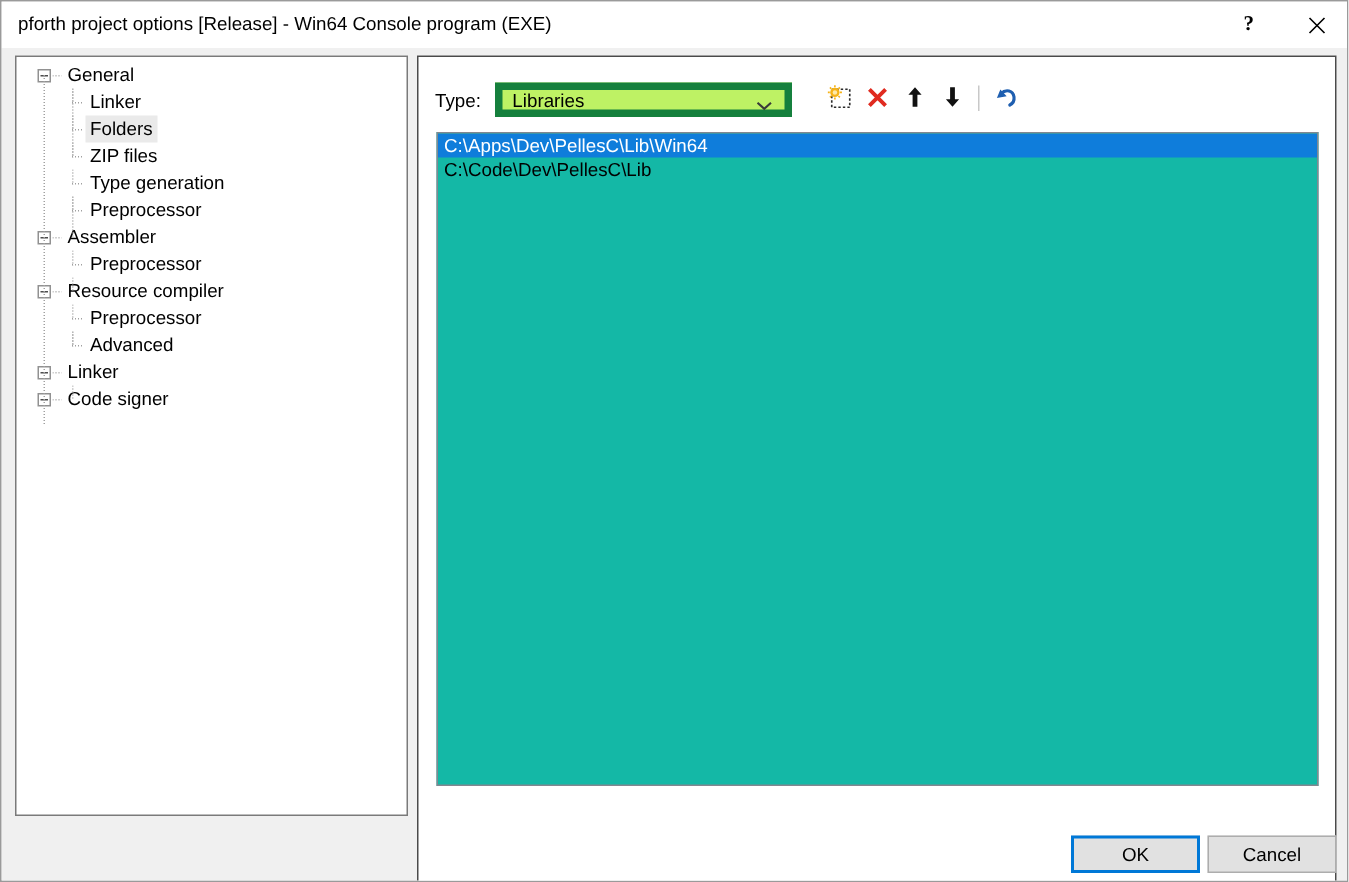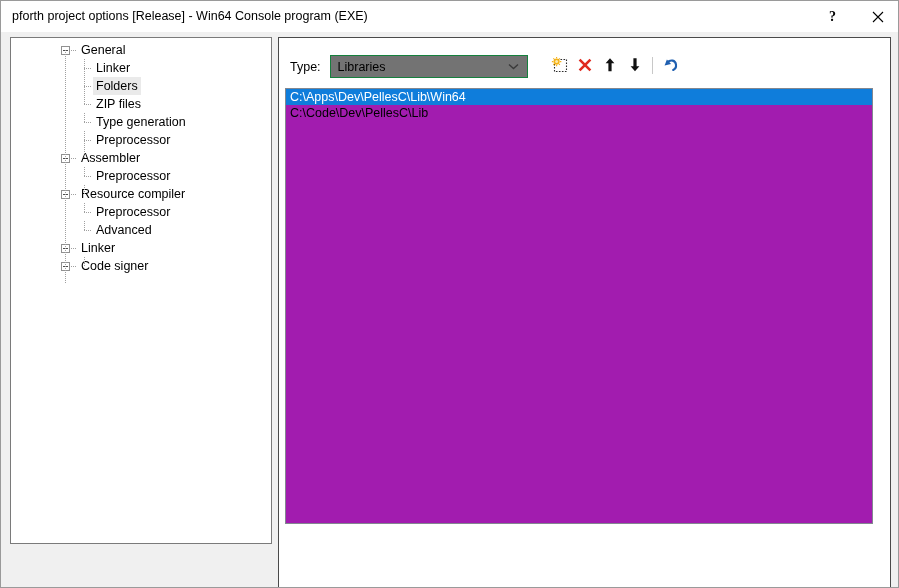--- a/index.html
+++ b/index.html
@@ -85,21 +85,20 @@
     width: 262px;
     height: 507px;
     background: #ffffff;
     border: 1px solid #7a7a7a;
     box-sizing: border-box;
     overflow: hidden;
   }
   .tree {
     position: relative;
     padding: 3px 0 0 0;
-    margin-left: 36px;
   }
   .tree-row {
     position: relative;
     height: 18px;
     line-height: 18px;
     white-space: nowrap;
     font-size: 12.5px;
     color: #000;
   }
   .tree-label {
@@ -207,25 +206,24 @@
   }
   .type-label {
     font-size: 12.5px;
     color: #000;
     margin-right: 9px;
   }
   .combo {
     position: relative;
     width: 198px;
     height: 23px;
-    background: #737373;
-    border: 1px solid #15803d;
-    box-sizing: border-box;
-    display: flex;
-    align-items: center;
+    background: #bef264;
+    border: 5px solid #15803d;
+    box-sizing: border-box;
+    display: flex;
     cursor: default;
   }
   .combo-value {
     padding-left: 7px;
     font-size: 12.5px;
     color: #000;
   }
   .combo-arrow {
     position: absolute;
     right: 8px;
@@ -257,25 +255,25 @@
   .tb-sep {
     width: 1px;
     height: 17px;
     background: #c8c8c8;
     margin: 0 5px;
   }
 
   
   .listbox {
     position: absolute;
-    left: 6px;
+    left: 12px;
     top: 50px;
     width: 588px;
     height: 436px;
-    background: #a21caf;
+    background: #14b8a6;
     border: 1px solid #828790;
     box-sizing: border-box;
     overflow: hidden;
   }
   .list-item {
     height: 16px;
     line-height: 16px;
     padding: 0 3px 0 4px;
     font-size: 12.5px;
     color: #000;
@@ -470,15 +468,19 @@
           </svg>
         </button>
       </div>
 
       <div class="listbox" id="listbox">
           <div class="list-item selected">C:\Apps\Dev\PellesC\Lib\Win64</div>
           <div class="list-item">C:\Code\Dev\PellesC\Lib</div>
         </div>
     </div>
 
+    <div class="footer">
+      <button class="dlg-btn" id="ok-btn">OK</button>
+      <button class="dlg-btn" id="cancel-btn">Cancel</button>
+    </div>
 
   </div>
 </div>
 
 </body></html>

